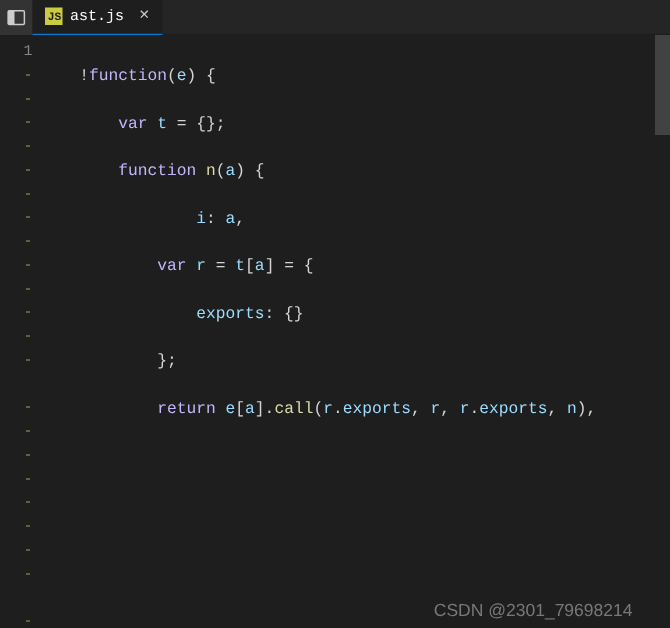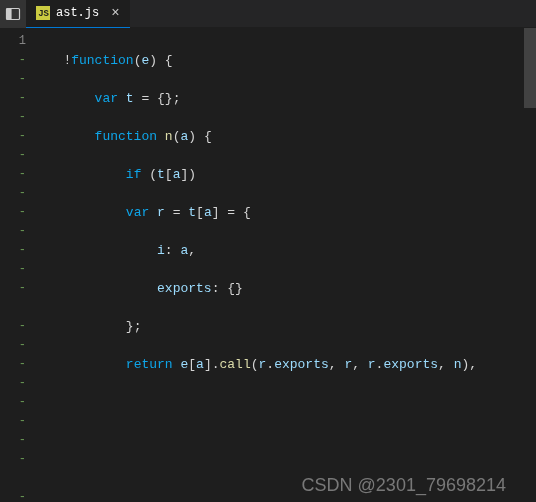--- a/index.html
+++ b/index.html
@@ -71,33 +71,33 @@
   .code {
     flex: 1;
     padding-top: 4px;
     white-space: pre;
     line-height: 19px;
     font-size: 13px;
     overflow: hidden;
   }
   .code .row { height: 19px; }
   .c-comment { color: #6a9955; }
-  .c-keyword { color: #0ea5e9; font-family: Liberation Mono, monospace; }
+  .c-keyword { color: #c4b5fd; font-family: Liberation Mono, monospace; }
   .c-func { color: #dcdcaa; }
   .c-var { color: #9cdcfe; }
   .c-prop { color: #9cdcfe; }
   .c-num { color: #b5cea8; }
   .c-plain { color: #d4d4d4; }
   .c-paren { color: #d4d4d4; }
   .watermark {
     position: absolute;
     bottom: 6px;
     right: 30px;
     color: #888;
-    font-size: 18px;
+    font-size: 14px;
     font-family: sans-serif;
     opacity: 0.85;
   }
   .scrollbar {
     position: absolute;
     right: 0;
     top: 28px;
     width: 12px;
     height: 474px;
   }
@@ -153,23 +153,22 @@
     <div class="ln dash">-</div>
     <div class="ln dash">-</div>
     <div class="ln"></div>
     <div class="ln dash">-</div>
   </div>
 
   <div class="code">
 <div class="row">   <span class="c-plain">!</span><span class="c-keyword">function</span><span class="c-paren">(</span><span class="c-var">e</span><span class="c-paren">) {</span></div>
 <div class="row">       <span class="c-keyword">var</span><span class="c-var"> t </span><span class="c-plain">= {};</span></div>
 <div class="row">       <span class="c-keyword">function</span><span> </span><span class="c-func">n</span><span class="c-paren">(</span><span class="c-var">a</span><span class="c-paren">) {</span></div>
-<div class="row">           <span class="c-keyword">if</span><span class="c-paren"> (</span><span class="c-var">t</span><span class="c-paren">[</span><span class="c-var">a</span><span class="c-paren">])</span></div>
+<div class="row">               <span class="c-prop">i</span><span class="c-plain">: </span><span class="c-var">a</span><span class="c-plain">,</span></div>
 <div class="row">           <span class="c-keyword">var</span><span> </span><span class="c-var">r</span><span class="c-plain"> = </span><span class="c-var">t</span><span class="c-paren">[</span><span class="c-var">a</span><span class="c-paren">] = {</span></div>
-<div class="row">               <span class="c-prop">i</span><span class="c-plain">: </span><span class="c-var">a</span><span class="c-plain">,</span></div>
 <div class="row">               <span class="c-prop">exports</span><span class="c-plain">: {}</span></div>
 <div class="row">           <span class="c-plain">};</span></div>
 <div class="row">           <span class="c-keyword">return</span><span> </span><span class="c-var">e</span><span class="c-paren">[</span><span class="c-var">a</span><span class="c-plain">].</span><span class="c-func">call</span><span class="c-paren">(</span><span class="c-var">r</span><span class="c-plain">.</span><span class="c-prop">exports</span><span class="c-plain">, </span><span class="c-var">r</span><span class="c-plain">, </span><span class="c-var">r</span><span class="c-plain">.</span><span class="c-prop">exports</span><span class="c-plain">, </span><span class="c-var">n</span><span class="c-paren">),</span></div>
 
 
 
 
 
 
 

